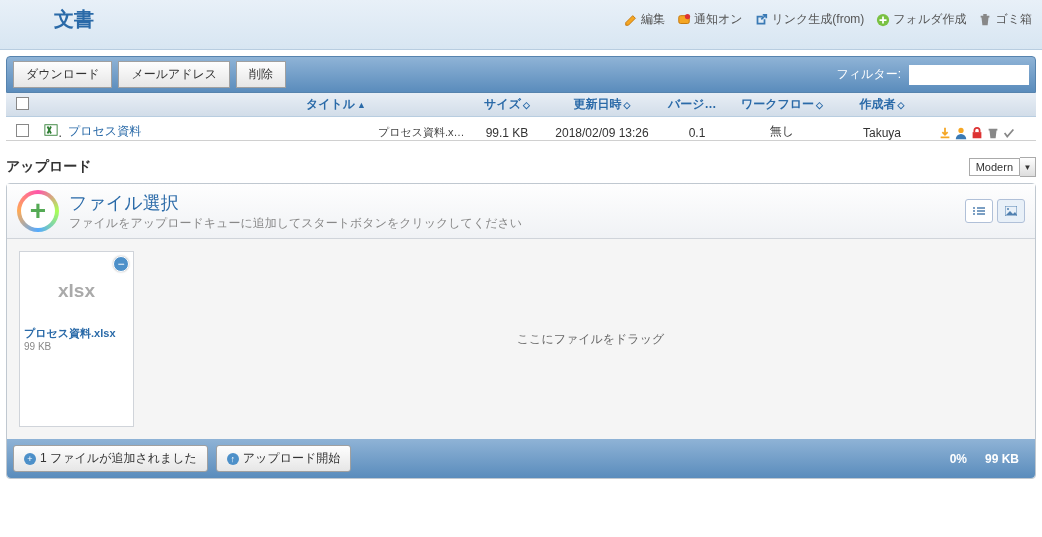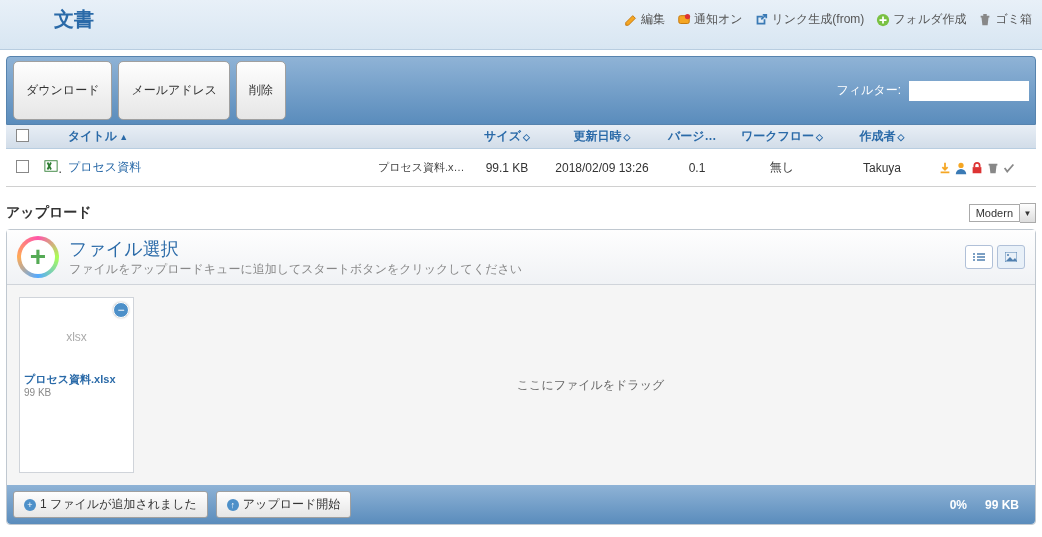--- a/index.html
+++ b/index.html
@@ -8,42 +8,42 @@
     
     .top-head { display: flex; justify-content: space-between; align-items: center; padding: 6px 10px 16px 10px; background: linear-gradient(#e8f0f8, #d8e6f2); border-bottom: 1px solid #b8cde0; }
     .page-title { font-size: 20px; color: #2a6aa8; font-weight: bold; margin-left: 44px; }
     .top-actions { display: flex; gap: 12px; align-items: center; }
     .top-actions .act { display: flex; align-items: center; gap: 3px; font-size: 12px; color: #555; cursor: pointer; }
 
     
     .panel-wrap { padding: 6px; }
     .toolbar { display: flex; justify-content: space-between; align-items: center; background: linear-gradient(#8fb3d6, #5a8cbc); padding: 4px 6px; border: 1px solid #5683ae; border-radius: 4px 4px 0 0; }
     .btn-grp { display: flex; gap: 6px; }
-    .tbtn { background: linear-gradient(#fefefe, #e6e6e6); border: 1px solid #a0a0a0; border-radius: 5px; padding: 20px 12px; font-size: 12px; cursor: pointer; color: #333; }
+    .tbtn { background: linear-gradient(#fefefe, #e6e6e6); border: 1px solid #a0a0a0; border-radius: 0; padding: 4px 12px; font-size: 12px; cursor: pointer; color: #333; }
     .filter-area { display: flex; align-items: center; gap: 8px; color: #fff; }
     .filter-input { width: 120px; height: 20px; border: 1px solid #fff; background: #fff; padding: 0 4px; font-size: 12px; }
 
     
     .grid-head { display: flex; align-items: center; background: linear-gradient(#e8eef5, #d2dde9); border-bottom: 1px solid #b8cde0; height: 24px; padding: 0 4px; }
     .grid-head .col, .grid-row .col { padding: 0 6px; white-space: nowrap; overflow: hidden; text-overflow: ellipsis; }
     .grid-head .col { color: #2a6aa8; font-weight: bold; position: relative; cursor: pointer; }
     .col-chk { width: 28px; }
     .col-ico { width: 24px; }
-    .col-title { flex: 1; text-align: left; }
+    .col-title { flex: 1; text-align: right; }
     .col-title2 { width: 100px; text-align: left; font-size: 11px; color: #444; }
     .col-size { width: 70px; text-align: center; }
     .col-update { width: 120px; text-align: center; }
     .col-ver { width: 70px; text-align: center; }
     .col-wf { width: 100px; text-align: center; }
     .col-auth { width: 100px; text-align: center; }
     .col-act { width: 100px; }
     .sort-ind { color: #2a6aa8; font-size: 9px; margin-left: 2px; }
 
     
-    .grid-row { display: flex; align-items: center; height: 38px; border-bottom: 1px solid #d0d0d0; padding: 0 4px; }
+    .grid-row { display: flex; align-items: flex-end; height: 24px; border-bottom: 1px solid #d0d0d0; padding: 0 4px; }
     .doc-link { color: #2a6aa8; cursor: pointer; }
     .chk { width: 13px; height: 13px; border: 1px solid #888; background: #fff; display: inline-block; }
     .row-icons { display: flex; gap: 2px; align-items: center; }
 
     
     .grid-foot { background: linear-gradient(#8fb3d6, #5a8cbc); color: #fff; padding: 3px 8px; border-radius: 0 0 4px 4px; font-size: 12px; }
 
     
     .upl-head { display: flex; justify-content: space-between; align-items: center; padding: 10px 6px 6px 6px; }
     .upl-title { font-size: 14px; font-weight: bold; }
@@ -59,21 +59,21 @@
     .plus-circle span { position: relative; color: #5a5; font-size: 28px; font-weight: bold; z-index: 1; }
     .upl-circle-wrap { position: relative; }
     .upl-label { color: #2a6aa8; font-size: 18px; }
     .upl-sub { color: #888; font-size: 12px; }
     .upl-mode { display: flex; gap: 4px; }
     .mode-btn { width: 28px; height: 24px; border: 1px solid #b0c0d8; border-radius: 3px; display: flex; align-items: center; justify-content: center; background: #fff; color: #5080b0; cursor: pointer; }
     .mode-btn.thumb { background: #e8f0f8; }
 
     .upl-body { display: flex; min-height: 200px; background: #f5f5f5; }
     .file-card { width: 115px; margin: 12px; padding: 4px; background: #fff; border: 1px solid #d0d4da; position: relative; }
-    .file-thumb { height: 70px; display: flex; align-items: center; justify-content: center; color: #aaa; font-weight: normal; font-size: 12px; }
+    .file-thumb { height: 70px; display: flex; align-items: center; justify-content: center; color: #aaa; font-weight: bold; font-size: 19px; }
     .file-name { color: #2a6aa8; font-size: 11px; font-weight: bold; word-break: break-all; }
     .file-size { color: #888; font-size: 10px; }
     .file-remove { position: absolute; top: 4px; right: 4px; width: 16px; height: 16px; background: #4d90c9; border-radius: 50%; display: flex; align-items: center; justify-content: center; color: #fff; font-size: 12px; cursor: pointer; border: 1px solid #fff; box-shadow: 0 0 2px rgba(0,0,0,.3); }
     .drop-msg { flex: 1; display: flex; align-items: center; justify-content: center; color: #666; font-size: 12px; }
 
     .upl-foot { display: flex; justify-content: space-between; align-items: center; background: linear-gradient(#8fb3d6, #5a8cbc); padding: 6px; border-radius: 0 0 4px 4px; }
     .upl-foot-btns { display: flex; gap: 8px; }
     .fbtn { background: linear-gradient(#fefefe, #e6e6e6); border: 1px solid #a0a0a0; border-radius: 3px; padding: 4px 10px; font-size: 12px; cursor: pointer; color: #333; display: flex; align-items: center; gap: 4px; }
     .fbtn .circ { width: 12px; height: 12px; border-radius: 50%; background: #4d90c9; color: #fff; display: inline-flex; align-items: center; justify-content: center; font-size: 9px; }
     .upl-stats { display: flex; gap: 18px; color: #fff; font-weight: bold; padding-right: 10px; font-size: 12px; }

